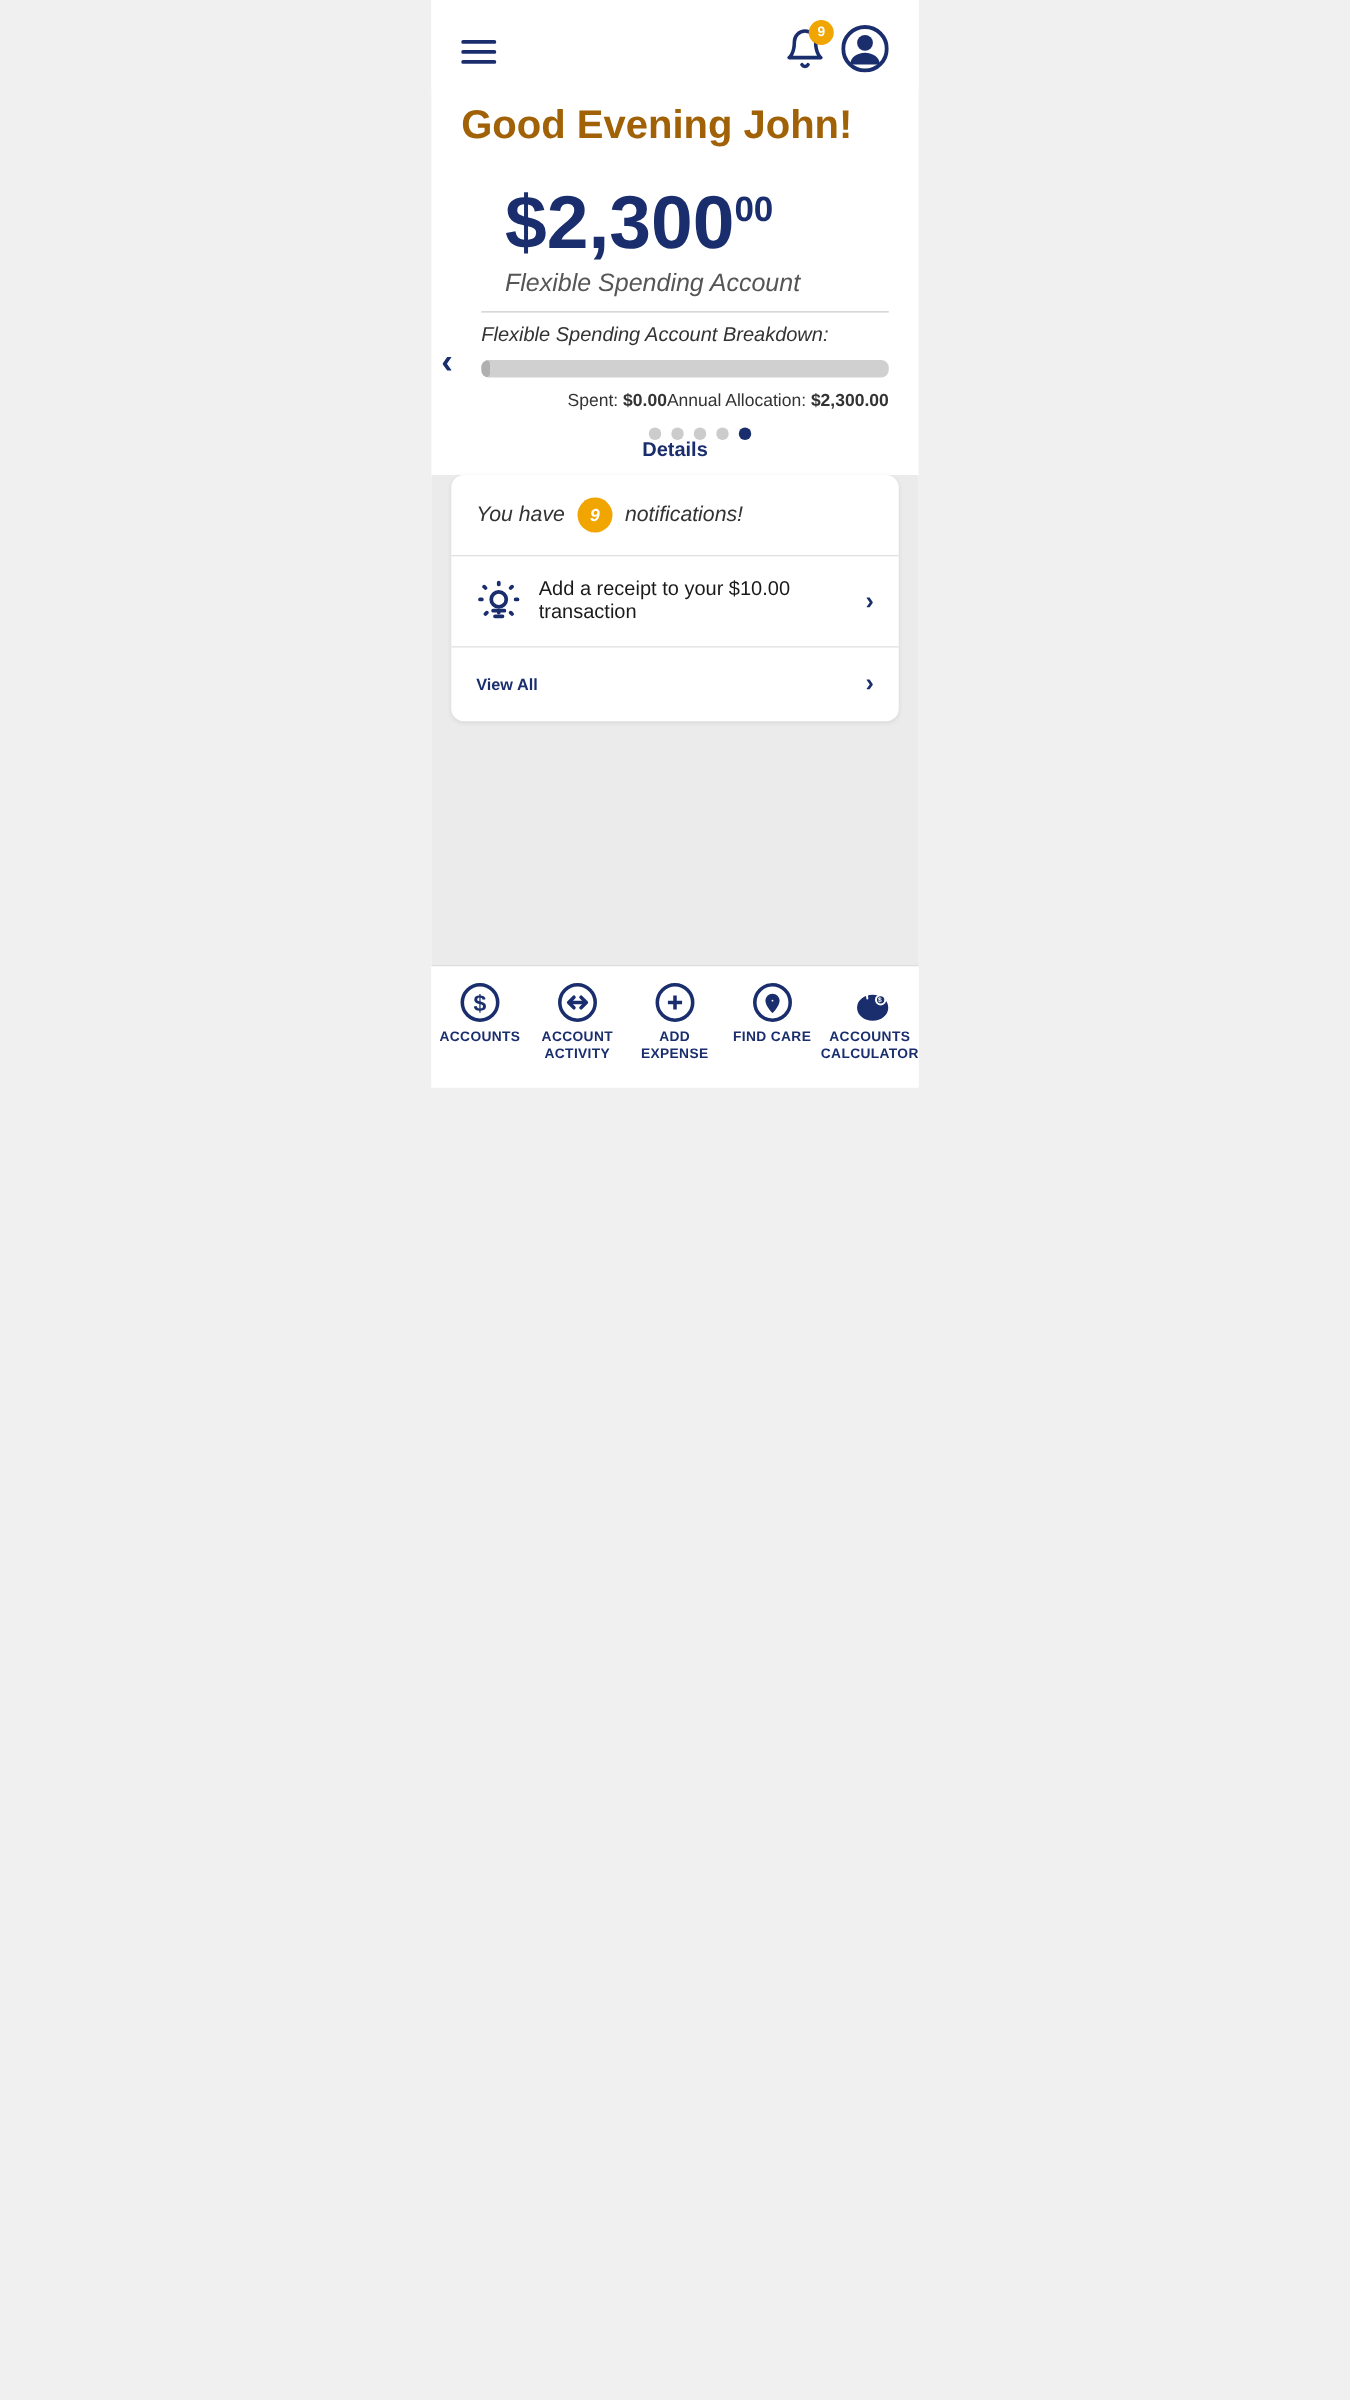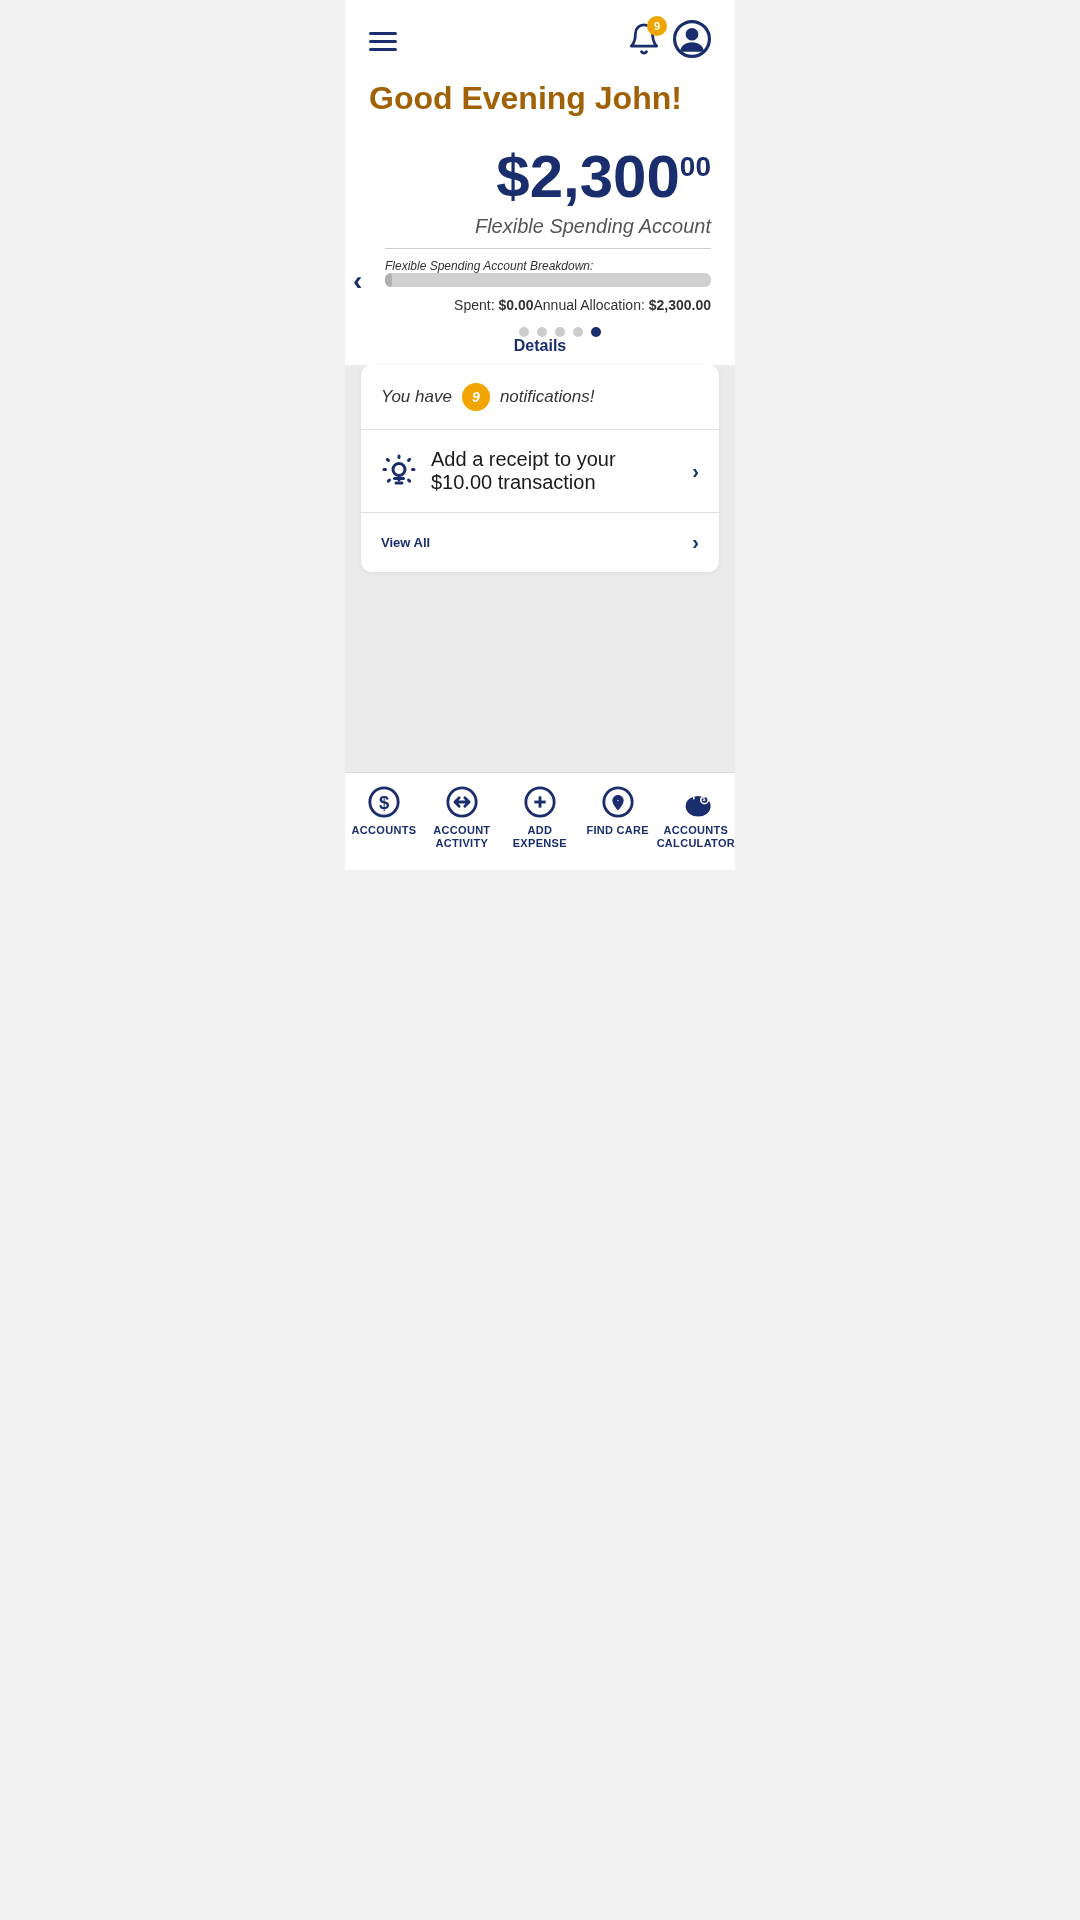--- a/index.html
+++ b/index.html
@@ -90,21 +90,21 @@
     
     .greeting {
       padding: 8px 24px 0 24px;
       font-size: 32px;
       font-weight: 600;
       color: #a16207;
     }
 
     
     .balance-section {
-      text-align: right;
+      text-align: left;
       padding: 30px 24px 10px 24px;
       position: relative;
       margin-left: 35px;
     }
 
     .balance-amount {
       font-size: 60px;
       font-weight: 800;
       color: #1a2e6e;
       line-height: 1;
@@ -148,22 +148,23 @@
 
     .carousel-content {
       margin-left: 40px;
       margin-right: 0;
       border-top: 1px solid #ccc;
       padding-top: 10px;
     }
 
     .breakdown-label {
       font-style: italic;
-      font-size: 12px;
+      font-size: 16px;
       color: #333;
+      margin-bottom: 10px;
     }
 
     .progress-bar-container {
       background: #d0d0d0;
       border-radius: 6px;
       height: 14px;
       width: 100%;
       margin-bottom: 10px;
       overflow: hidden;
     }
@@ -266,21 +267,21 @@
     }
 
     .lightbulb-icon {
       width: 36px;
       height: 36px;
       flex-shrink: 0;
       color: #1a2e6e;
     }
 
     .notif-text {
-      font-size: 20px;
+      font-size: 16px;
       color: #1a1a1a;
       flex: 1;
       font-weight: 500;
     }
 
     .chevron-right {
       color: #1a2e6e;
       font-size: 20px;
       font-weight: bold;
     }

